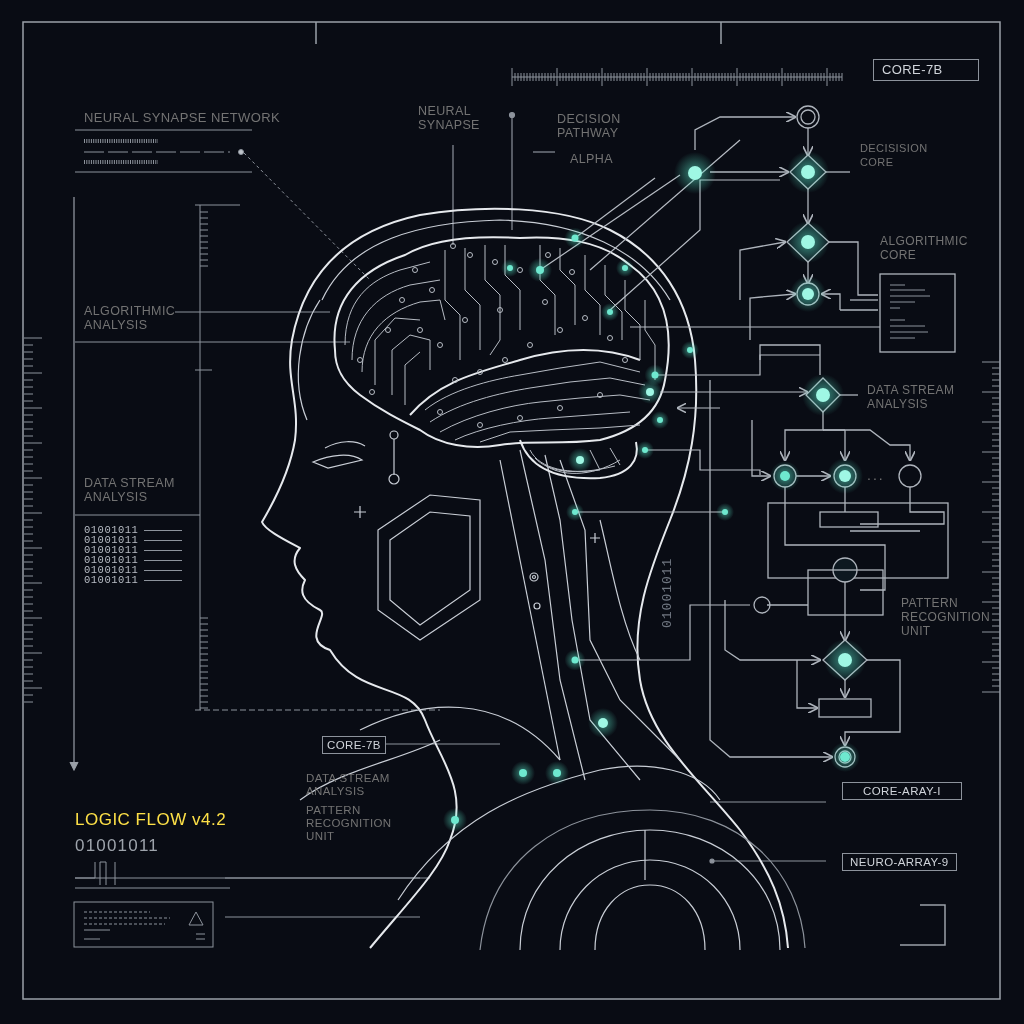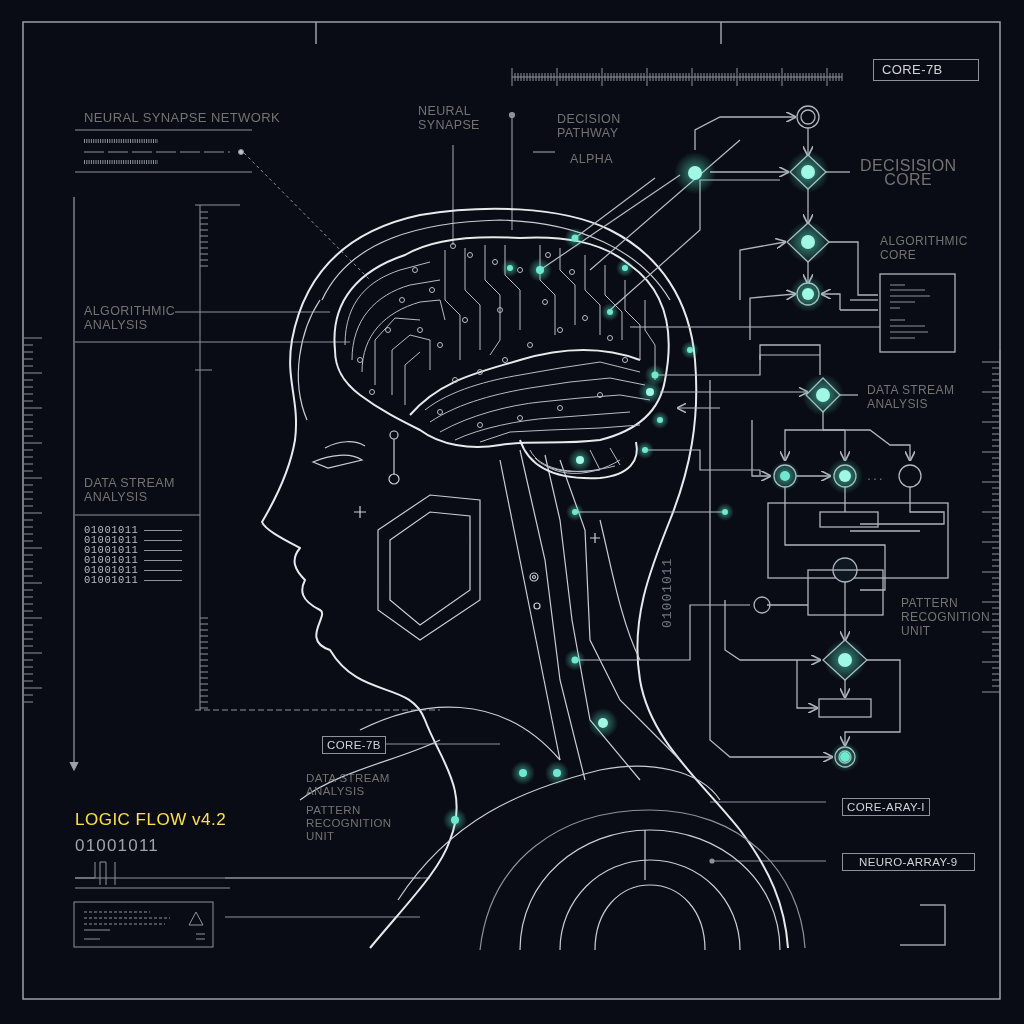--- a/index.html
+++ b/index.html
@@ -650,39 +650,39 @@
   <div class="binrow">
         <span>01001011</span>
         <span class="ln"></span>
       </div>
   <div class="binrow">
         <span>01001011</span>
         <span class="ln"></span>
       </div>
 </div>
 
-<div class="lbl" style="left:860px;top:159px;font-size:16px;text-align:center;">DECISISION
+<div class="lbl" style="left:860px;top:141px;font-size:11px;">DECISISION
 CORE</div>
 <div class="lbl" style="left:880px;top:234px;font-size:12px;">ALGORITHMIC
 CORE</div>
 <div class="lbl" style="left:867px;top:383px;font-size:12px;">DATA STREAM
 ANALYSIS</div>
 <div class="lbl" style="left:901px;top:596px;font-size:12px;">PATTERN
 RECOGNITION
 UNIT</div>
 <div class="lbl" style="left:867px;top:468px;font-size:14px;letter-spacing:2px;">...</div>
 
 <div class="vbin" style="left:660px;top:628px;">01001011</div>
 
 <div class="box" style="left:306px;top:736px;font-size:11.5px;padding:1px 4px;">CORE-7B</div>
 <div class="lbl" style="left:306px;top:772px;font-size:11.5px;line-height:13px;">DATA STREAM
 ANALYSIS</div>
 <div class="lbl" style="left:306px;top:804px;font-size:11.5px;line-height:13px;">PATTERN
 RECOGNITION
 UNIT</div>
 
-<div class="box" style="left:826px;top:798px;font-size:11.5px;padding:1px 4px;">CORE-ARAY-I</div>
-<div class="box" style="left:826px;top:853px;font-size:11.5px;padding:1px 16px;">NEURO-ARRAY-9</div>
+<div class="box" style="left:826px;top:782px;font-size:11.5px;padding:1px 20px;">CORE-ARAY-I</div>
+<div class="box" style="left:826px;top:853px;font-size:11.5px;padding:1px 7px;">NEURO-ARRAY-9</div>
 
 <div class="title-big" style="left:75px;top:810px;">LOGIC FLOW v4.2</div>
 <div class="bin-big" style="left:75px;top:836px;">01001011</div>
 
 </div>
 
 </body></html>

